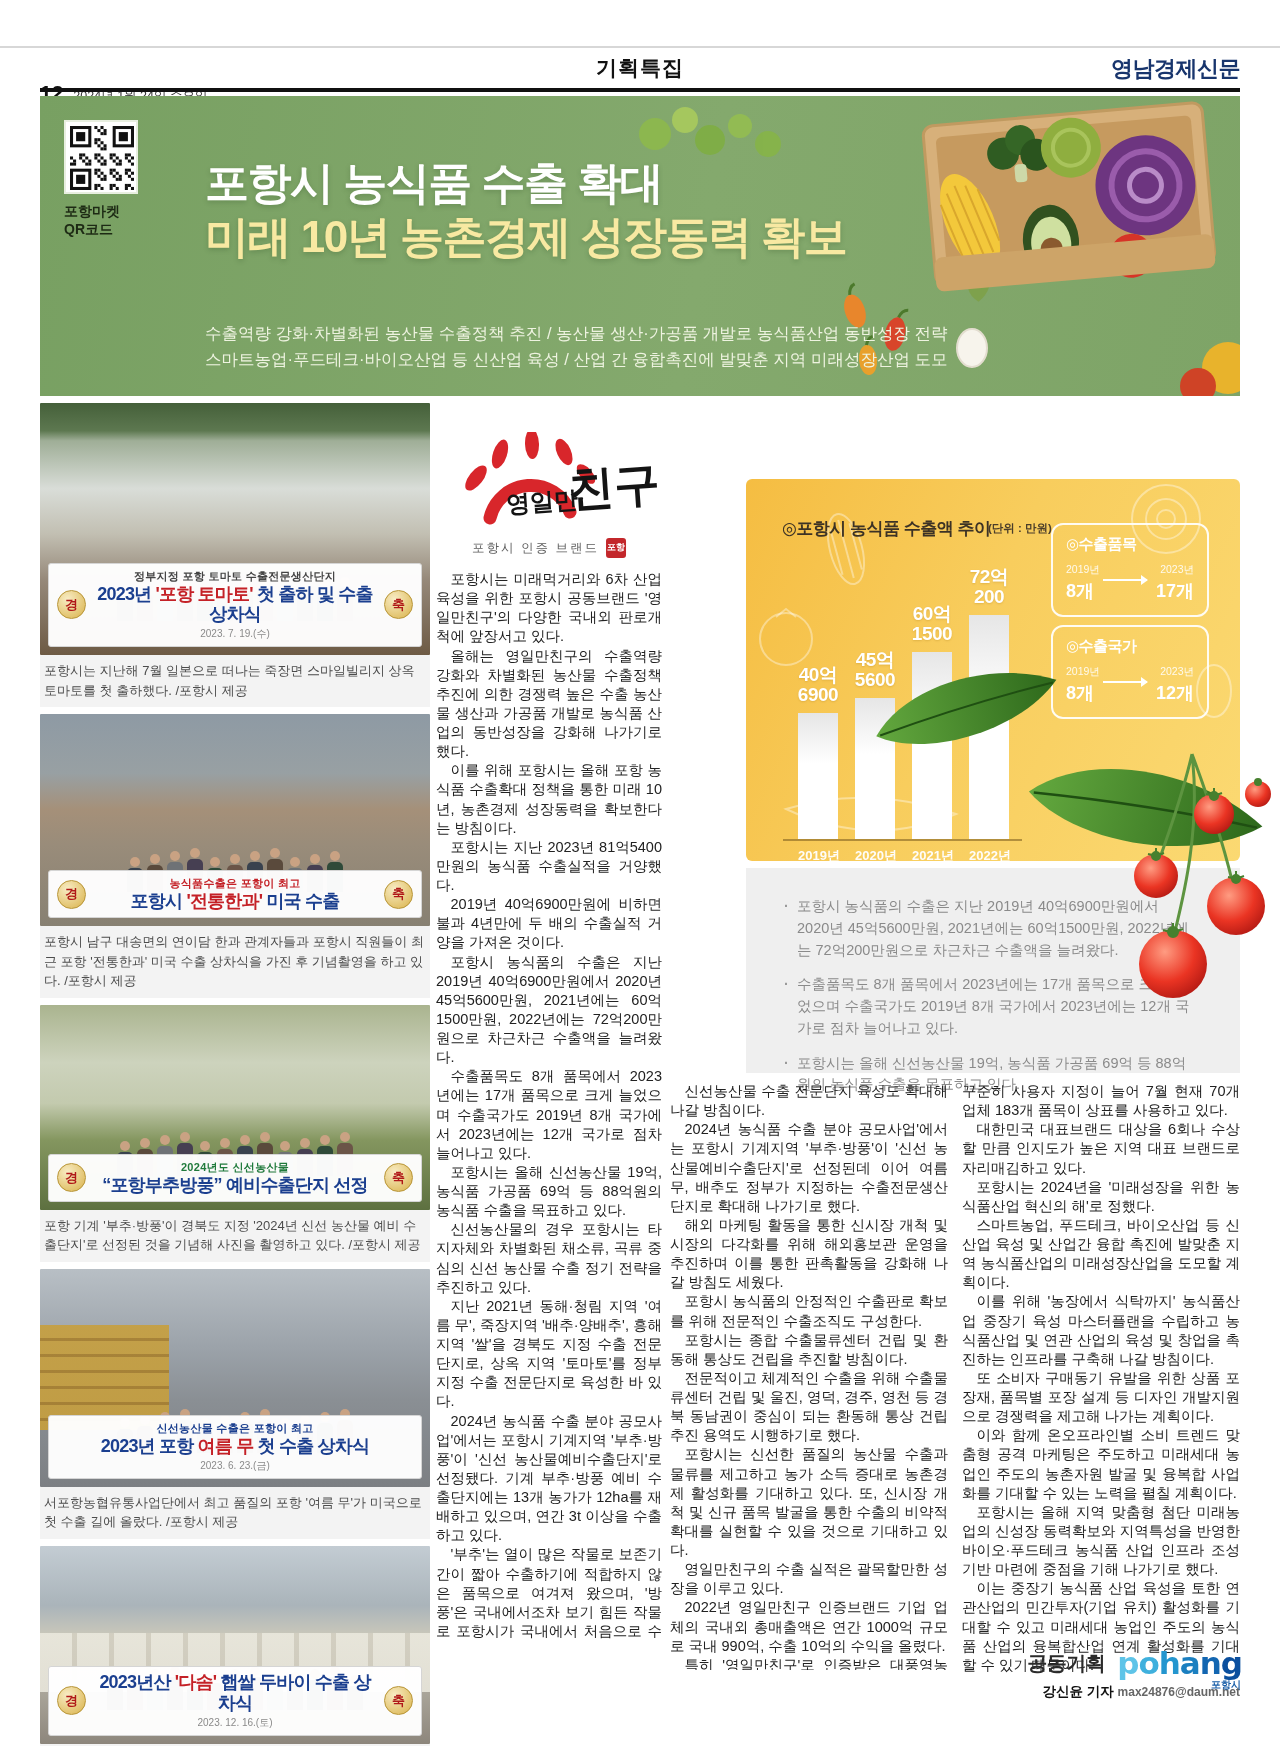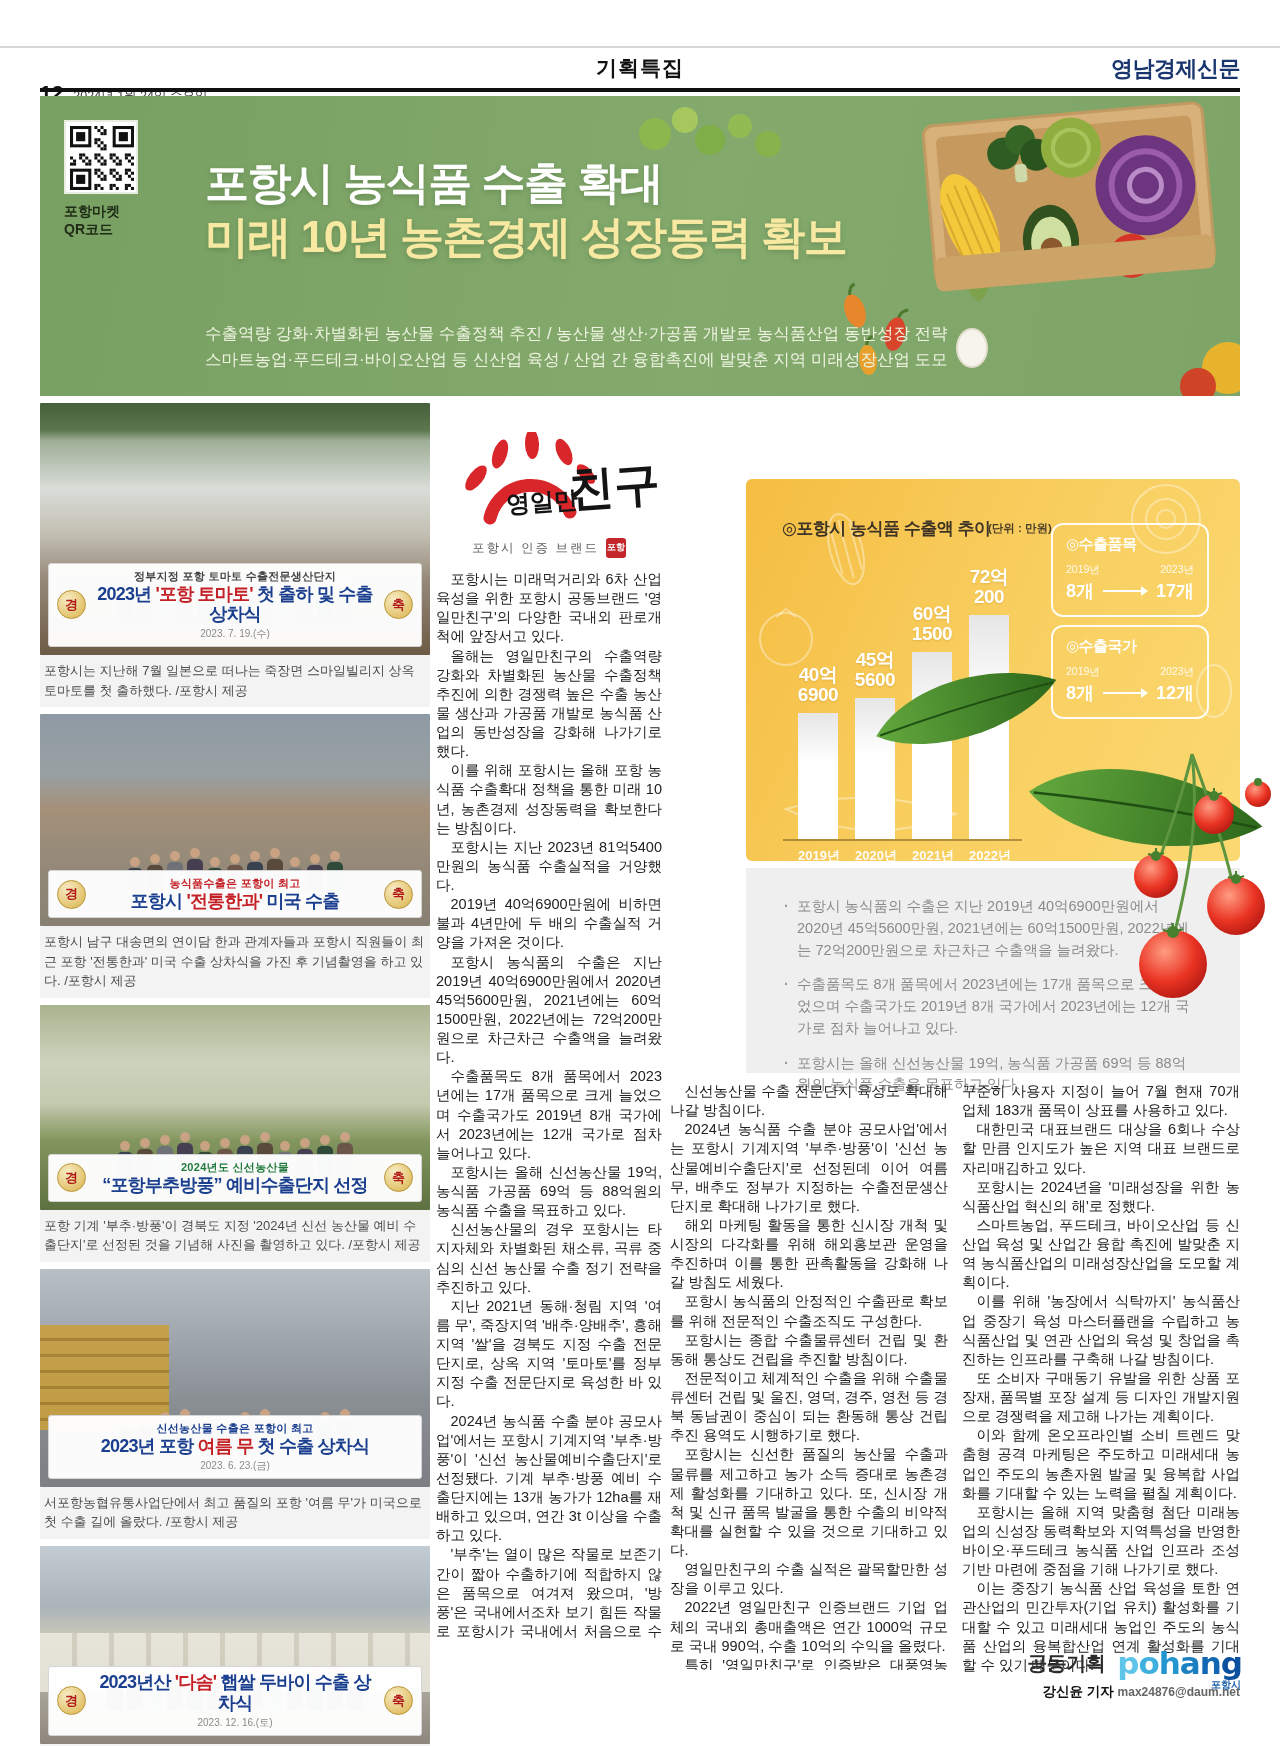--- a/index.html
+++ b/index.html
@@ -87,21 +87,21 @@
   .bar-label{color:#fff;font-weight:800;font-size:19px;line-height:1.05;text-align:center;
       margin-bottom:8px;white-space:nowrap;letter-spacing:-.5px;text-shadow:0 1px 2px rgba(160,110,20,.25);}
   .bar{width:40px;background:linear-gradient(180deg,#e6e6e6,#ffffff 40%);}
   .years{position:absolute;left:52px;top:368px;display:flex;gap:17px;}
   .years span{width:40px;text-align:center;font-size:13px;color:rgba(255,255,255,.96);white-space:nowrap;font-weight:600;}
   .side-box{position:absolute;left:305px;width:158px;box-sizing:border-box;border:2px solid rgba(255,255,255,.92);
       border-radius:12px;padding:10px 13px 12px;color:#fff;}
   .sb1{top:44px}.sb2{top:146px}
   .sb-title{font-size:15px;font-weight:800;margin-bottom:9px;letter-spacing:-.5px;}
   .sb-years{display:flex;justify-content:space-between;font-size:10.5px;opacity:.88;margin-bottom:2px;}
-  .sb-vals{display:flex;align-items:center;gap:6px;font-size:18px;font-weight:800;}
+  .sb-vals{display:flex;gap:6px;font-size:18px;font-weight:800;}
   .arrow-line{flex:1;height:2px;background:#fff;position:relative;margin:0 3px;}
   .arrow-line::after{content:"";position:absolute;right:-1px;top:-4px;
       border-left:7px solid #fff;border-top:5px solid transparent;border-bottom:5px solid transparent;}
   .panel-deco,.leaves{position:absolute;pointer-events:none;}
   .panel-deco{left:0;top:0;}
   .leaves{left:96px;top:192px;}
 
   
   .infobox{position:absolute;left:746px;top:868px;width:494px;height:205px;background:#efefef;
       padding:28px 40px 0 38px;box-sizing:border-box;}

